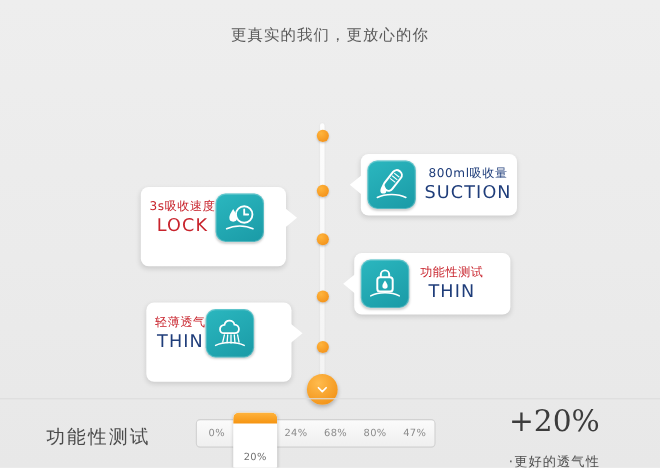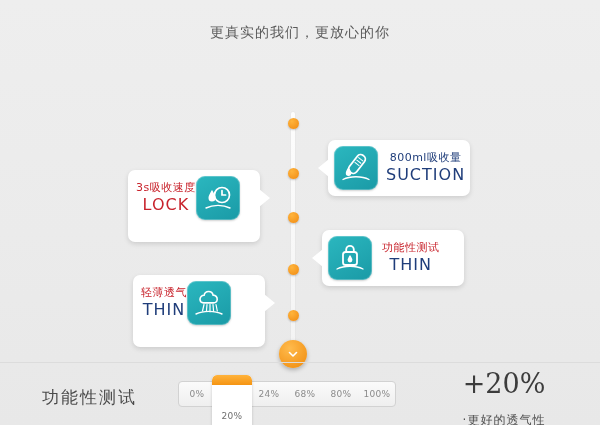--- a/index.html
+++ b/index.html
@@ -174,21 +174,21 @@
 
   <div class="b-label">功能性测试</div>
 
   <div class="scale-wrap">
     <div class="scale">
       <span class="tick">0%</span>
       <span class="tick"></span>
       <span class="tick">24%</span>
       <span class="tick">68%</span>
       <span class="tick">80%</span>
-      <span class="tick">100%</span>
+      <span class="tick">47%</span>
     </div>
     <div class="marker">
       <span class="cap"></span>
       <span class="mv">20%</span>
     </div>
   </div>
 
   <div class="result">
     <div class="r-big">+20%</div>
     <div class="r-sub">·更好的透气性</div>

